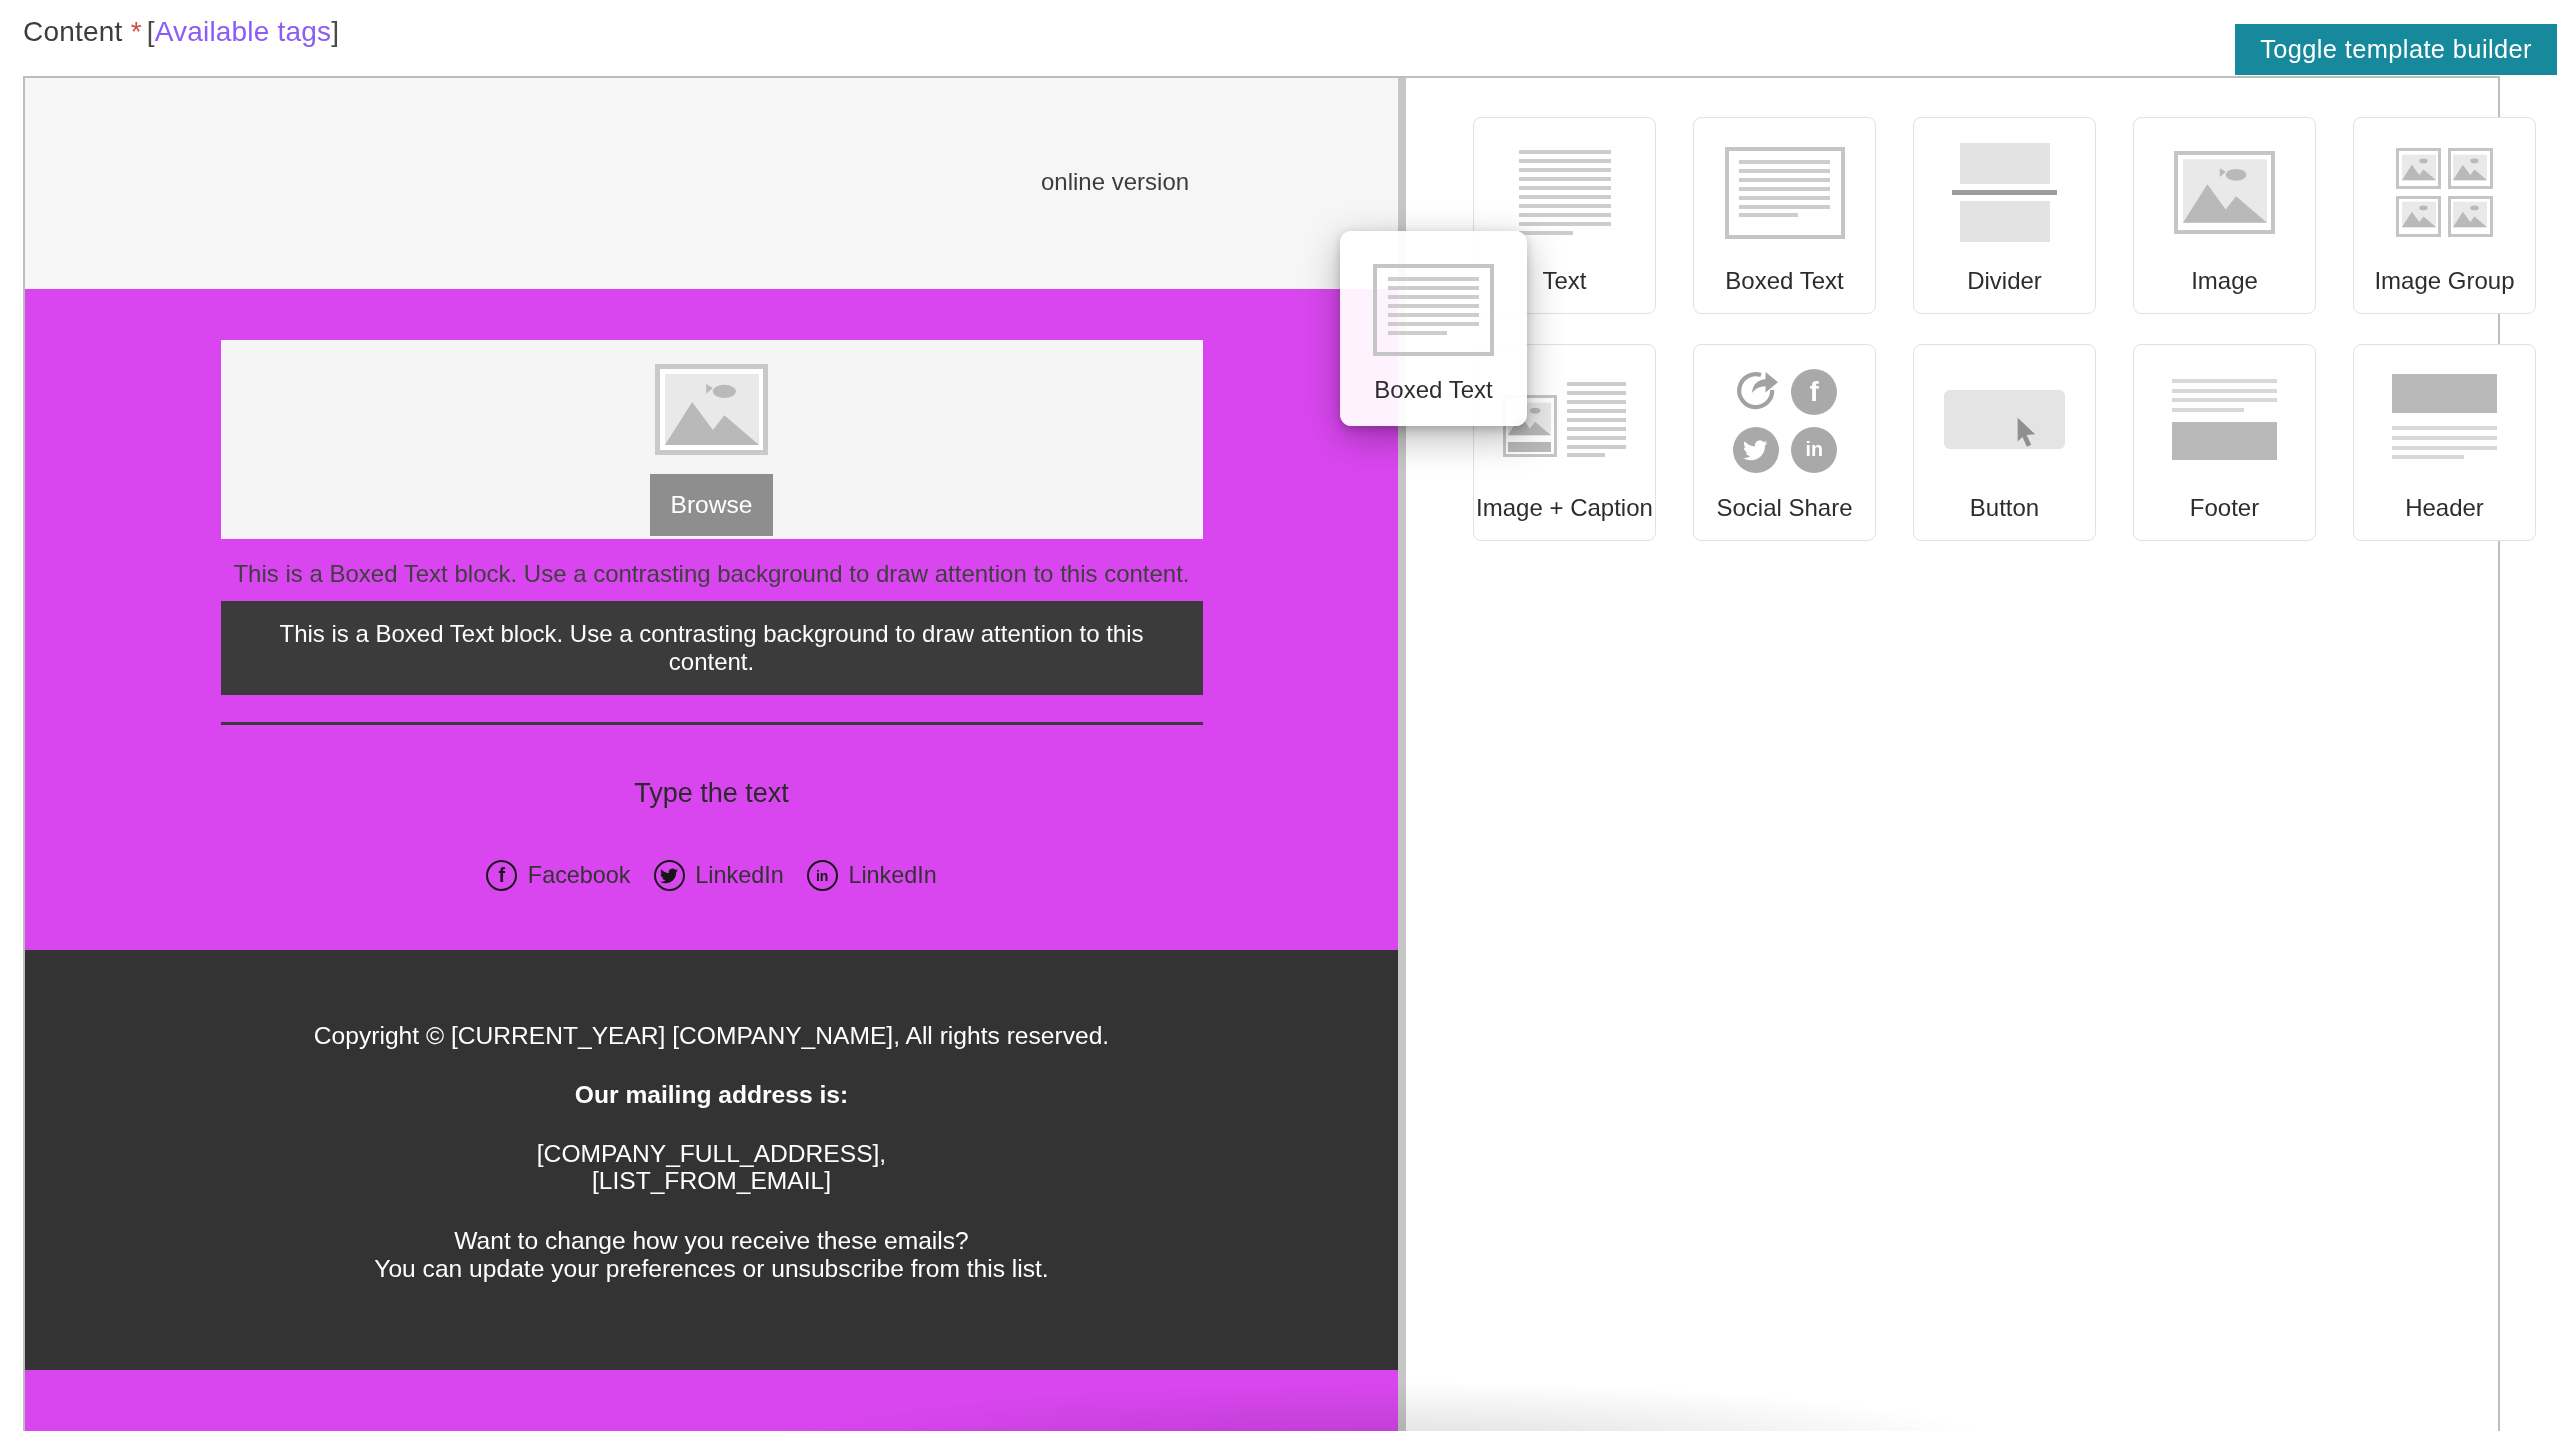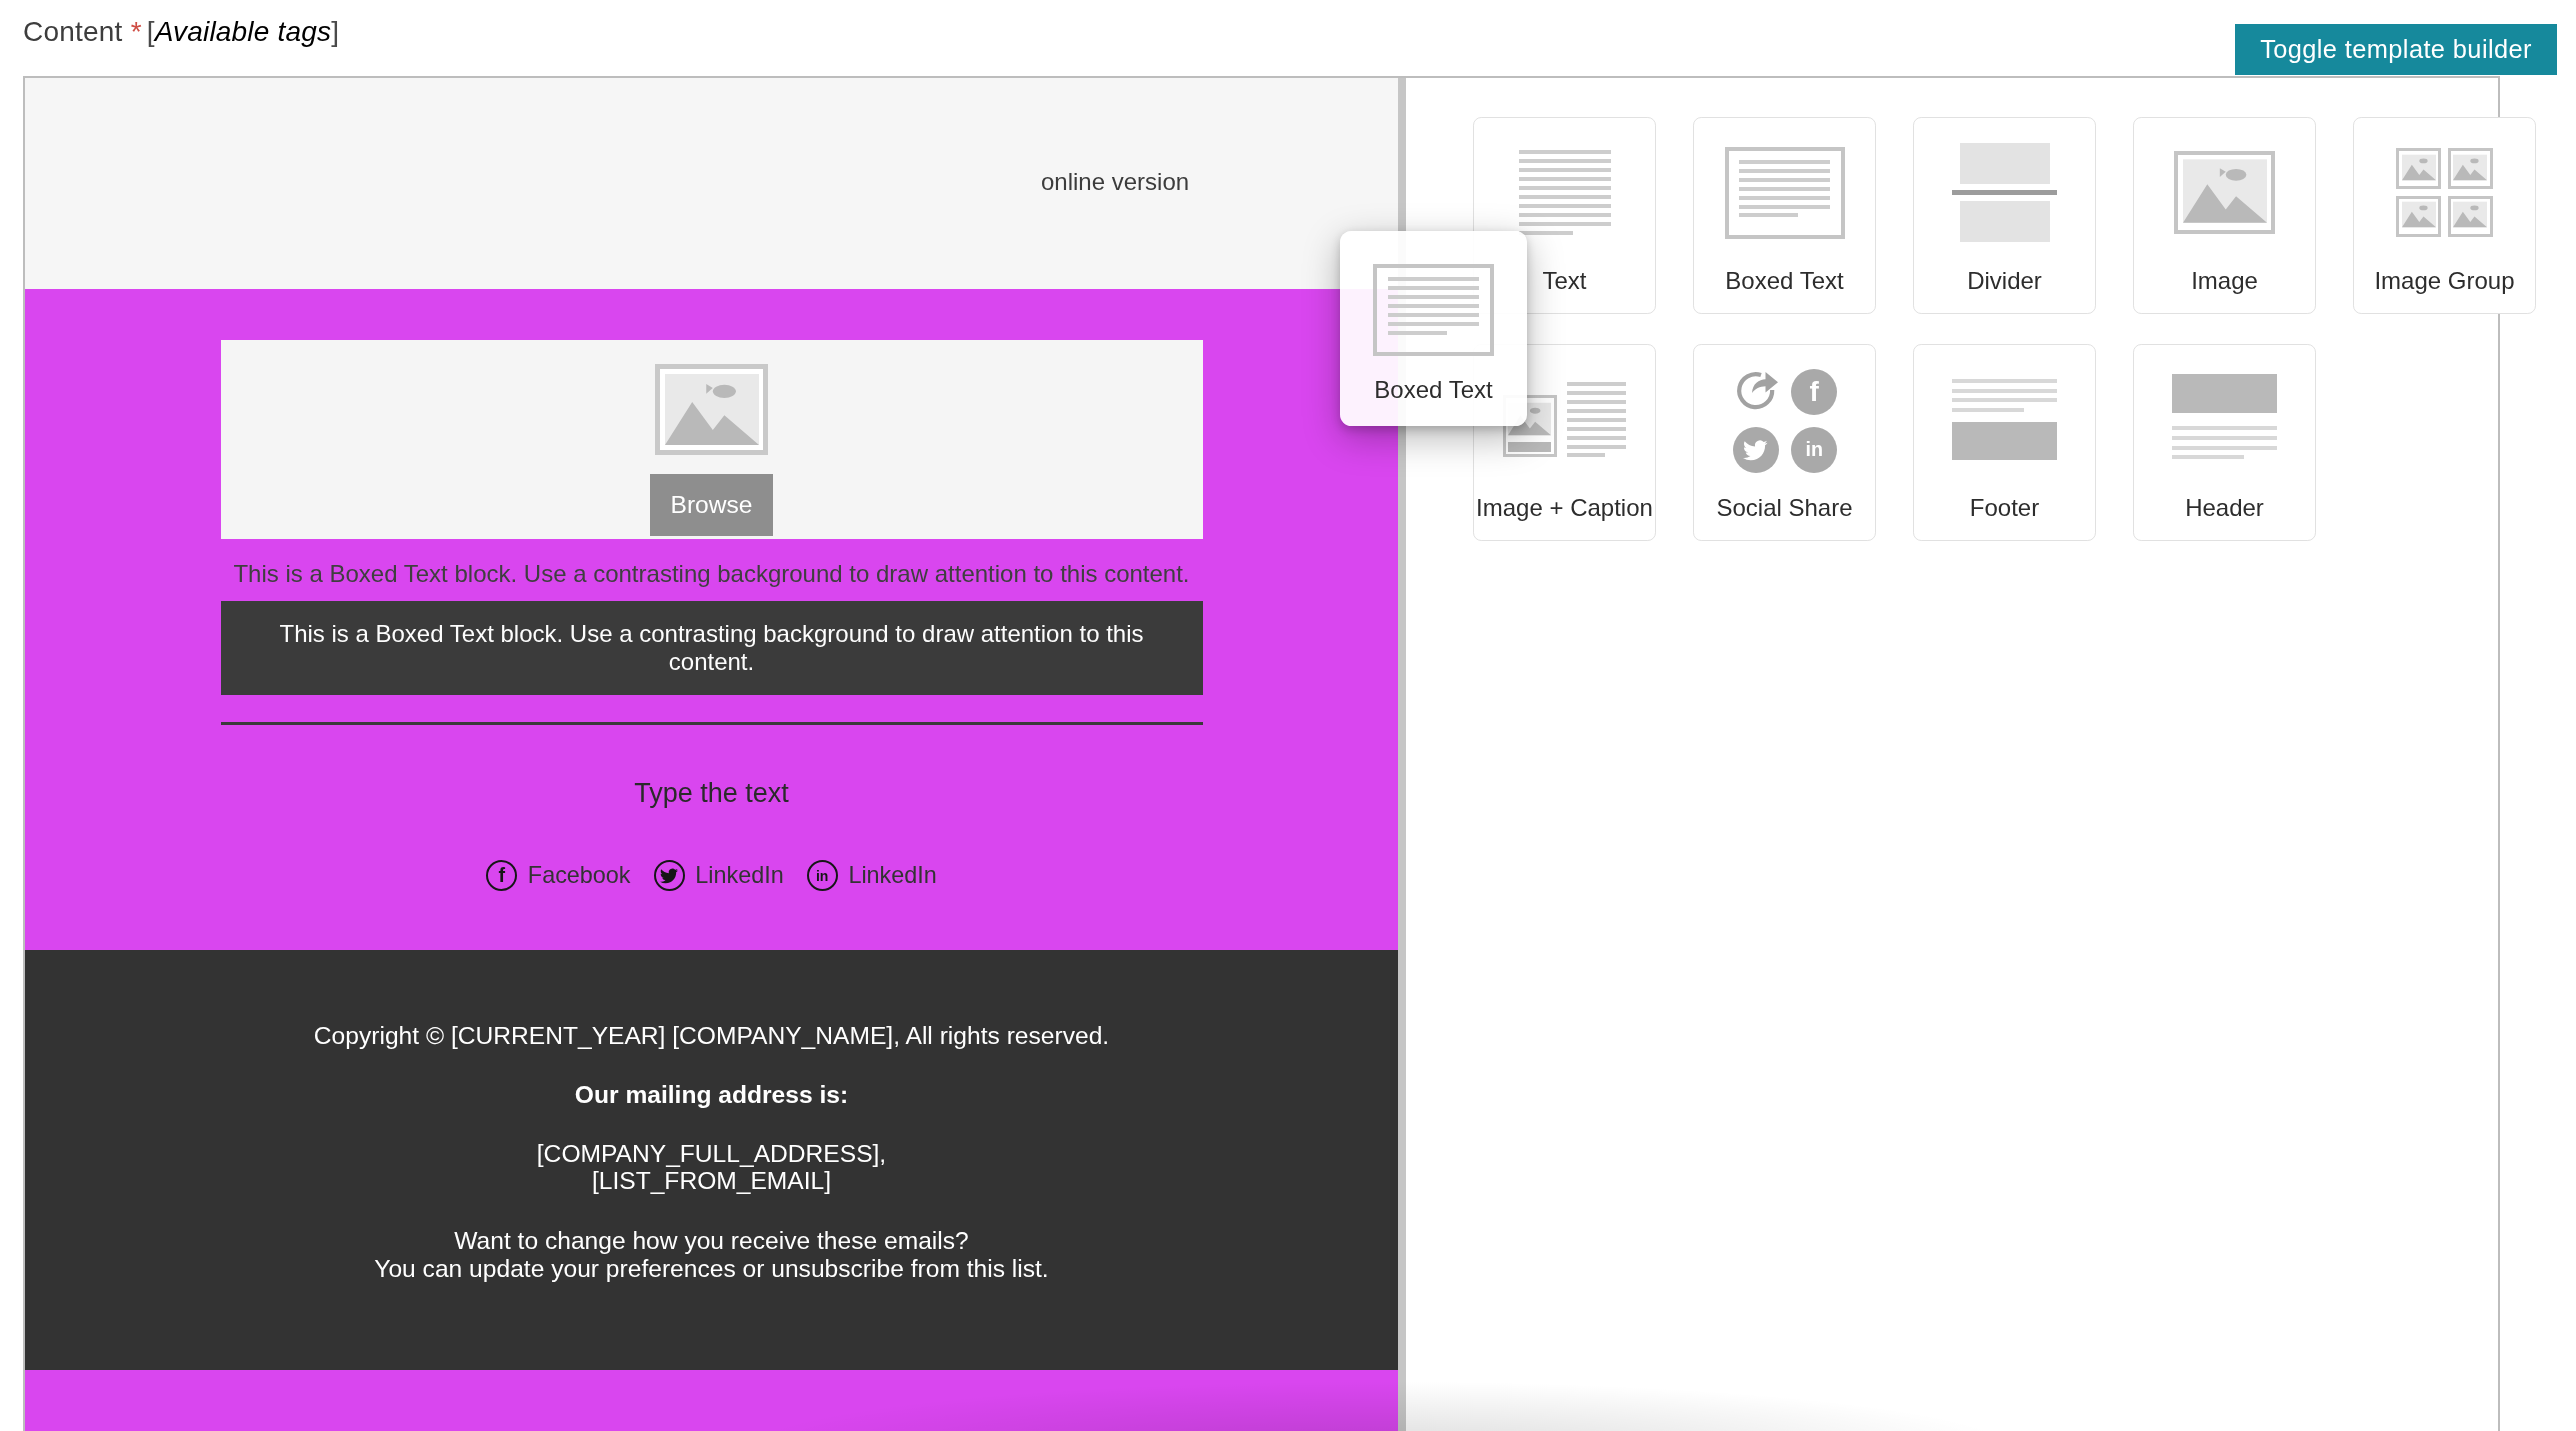--- a/index.html
+++ b/index.html
@@ -4,21 +4,21 @@
 <style>
   * { margin:0; padding:0; box-sizing:border-box; }
   html,body { background:#ffffff; }
   body { font-family:"Liberation Sans", sans-serif; color:#3d3d3d; }
   .page { position:relative; width:2576px; height:1432px; overflow:hidden; background:#fff; }
 
   
   .top-row { position:absolute; left:23px; top:16.4px; font-size:28px; color:#3d3d3d; letter-spacing:0.2px; }
   .req-star { color:#cf4d44; padding:0 4.9px 0 8.2px; }
   .bracket { color:#4a4a4a; }
-  .tags-link { color:#000000; text-decoration:none; cursor:pointer;font-style:italic; }
+  .tags-link { color:#8b5cf6; text-decoration:none; cursor:pointer; }
   .toggle-btn { position:absolute; right:19px; top:24px; width:322px; height:51px;
     background:#16899c; color:#fff; border:none; font-family:inherit; font-size:25.4px;
     letter-spacing:0.4px; cursor:pointer; border-radius:0; }
 
   
   .container { position:absolute; left:23px; top:76px; width:2477px; height:1355px;
     border:2.5px solid #bdbdbd; border-bottom:none; background:#fff; }
 
   
   .email-panel { position:absolute; left:0; top:0; width:1373px; height:1353px; background:#d946ef; overflow:hidden; }
@@ -291,20 +291,30 @@
                   </svg>
               </span>
               <span class="gray-circle">
                   <span class="in">in</span>
                 </span>
             </div>
           </div>
           <div class="card-label">Social Share</div>
         </div>
 
+        <div class="card">
+          <div class="card-icon">
+            <div class="btn-shape">
+              <svg width="28" height="36" viewBox="0 0 24 30">
+                <path d="M4 1 L19 15.2 L11.7 15.9 L15.6 24.3 L11.9 26 L8.1 17.6 L4 21.5 Z" fill="#8f8f8f"></path>
+              </svg>
+            </div>
+          </div>
+          <div class="card-label">Button</div>
+        </div>
 
         <div class="card">
           <div class="card-icon">
             <div>
               <div class="ftr-lines" style="width:105px;">
                 <div></div>
                   <div></div>
                   <div></div>
                   <div style="width:72px"></div>
               </div>

